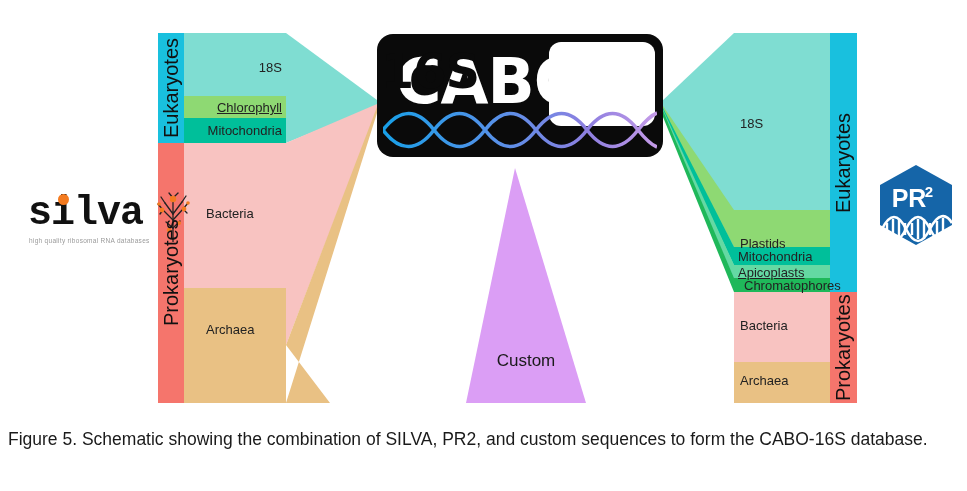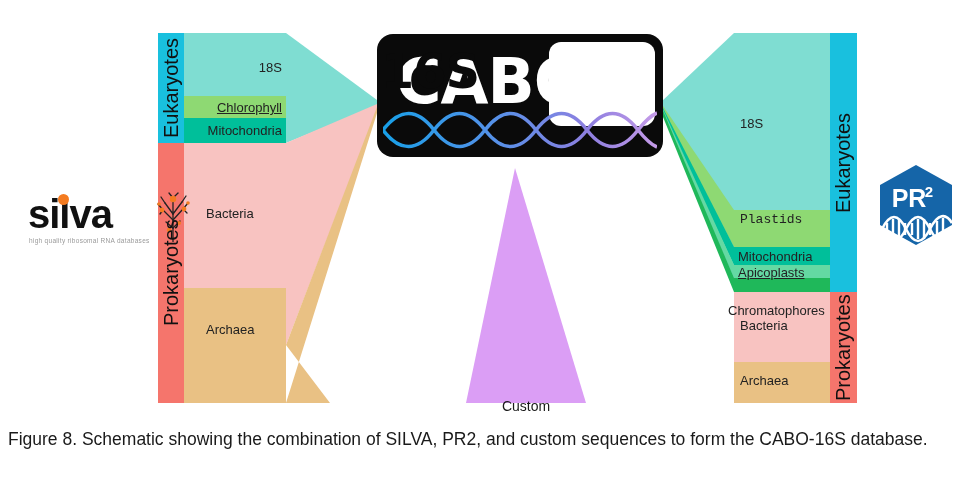--- a/index.html
+++ b/index.html
@@ -14,21 +14,21 @@
     position:absolute;left:0;top:0;width:967px;height:412px;
   }
   #diagram{position:absolute;left:0;top:0;width:967px;height:412px;}
 
   
   .silva-logo{
     position:absolute;left:28px;top:188px;width:168px;height:62px;
   }
   .silva-word{
     position:absolute;left:0;top:6px;
-    font-family:Liberation Sans, sans-serif;
+    font-family:Liberation Mono, monospace;
     font-weight:bold;
     font-size:40px;
     letter-spacing:-1px;
     color:#111111;
     line-height:40px;
   }
   .silva-dot{
     position:absolute;left:30px;top:6px;width:11px;height:11px;
     border-radius:50%;background:#F47B20;
   }
@@ -283,27 +283,27 @@
   <div class="vlabel" style="left:830px;top:33px;width:27px;height:259px;">Eukaryotes</div>
   <div class="vlabel" style="left:830px;top:292px;width:27px;height:111px;">Prokaryotes</div>
 
   <div class="band-label rightalign" style="left:186px;top:60px;width:96px;">18S</div>
   <div class="band-label rightalign" style="left:186px;top:100px;width:96px;text-decoration:underline;">Chlorophyll</div>
   <div class="band-label rightalign" style="left:186px;top:123px;width:96px;">Mitochondria</div>
   <div class="band-label" style="left:206px;top:206px;">Bacteria</div>
   <div class="band-label" style="left:206px;top:322px;">Archaea</div>
 
   <div class="band-label" style="left:740px;top:116px;">18S</div>
-  <div class="band-label" style="left:740px;top:212px;font-family:Liberation Mono, monospace;">Plastids</div>
+  <div class="band-label" style="left:740px;top:236px;">Plastids</div>
   <div class="band-label" style="left:738px;top:249px;">Mitochondria</div>
   <div class="band-label" style="left:738px;top:265px;text-decoration:underline;">Apicoplasts</div>
-  <div class="band-label" style="left:728px;top:278px;margin-top:25px;">Chromatophores</div>
+  <div class="band-label" style="left:744px;top:278px;">Chromatophores</div>
   <div class="band-label" style="left:740px;top:318px;">Bacteria</div>
   <div class="band-label" style="left:740px;top:373px;">Archaea</div>
 
   <div style="position:absolute;left:466px;top:349px;width:120px;text-align:center;
-              font-family:'Liberation Sans',sans-serif;font-size:14px;line-height:23px;color:#1a1a1a;margin-top:46px;">
+              font-family:'Liberation Sans',sans-serif;font-size:17px;line-height:23px;color:#1a1a1a;">
     <div>Custom</div>
   </div>
 
 </div>
 
-<div class="caption">Figure 8. Schematic showing the combination of SILVA, PR2, and custom sequences to form the CABO-16S database.</div>
+<div class="caption">Figure 5. Schematic showing the combination of SILVA, PR2, and custom sequences to form the CABO-16S database.</div>
 
 </body></html>

